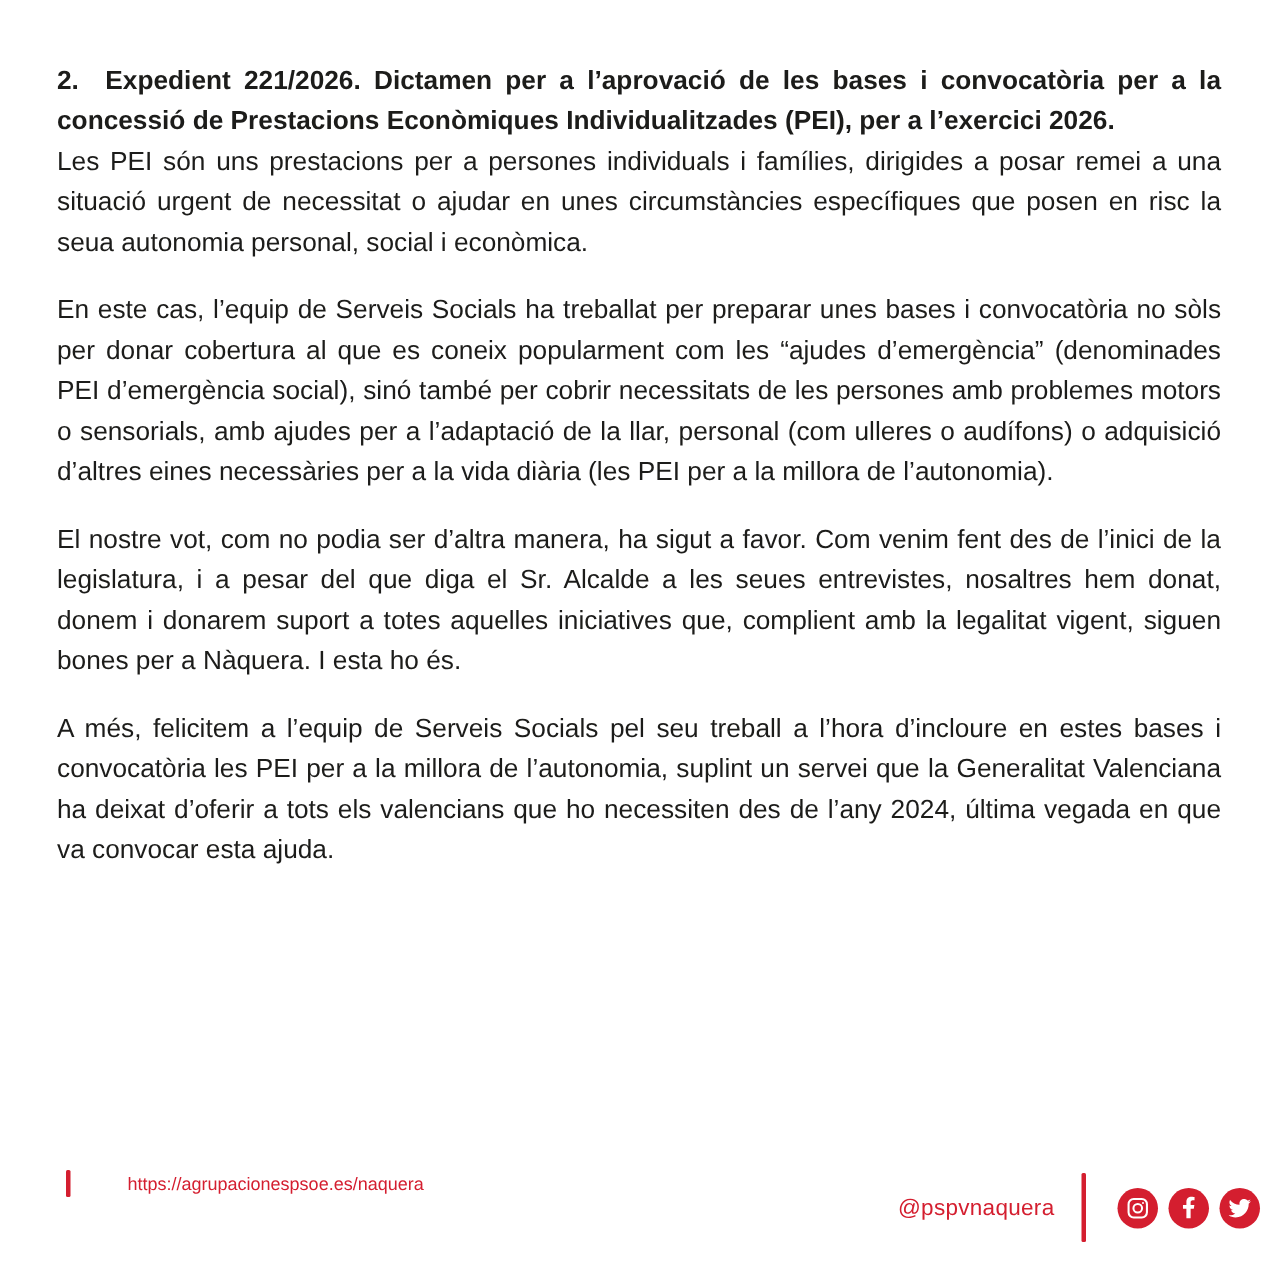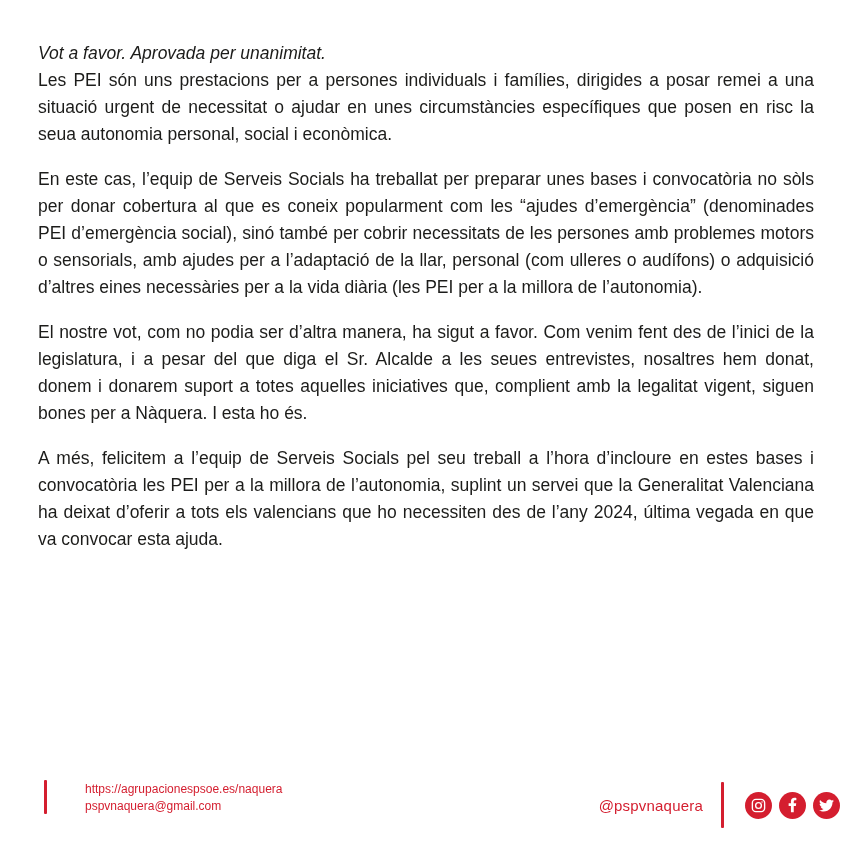--- a/index.html
+++ b/index.html
@@ -88,35 +88,34 @@
     margin-left:7px;
     cursor:pointer;
     text-decoration:none;
   }
   .icon-circle svg{display:block;}
 </style>
 </head>
 <body style="background: rgb(255, 255, 255);">
 
 <main class="content">
-  <p class="vote-line">Vot a favor. Aprovada per unanimitat.</p>
+  <p class="heading">2. &nbsp;Expedient 221/2026. Dictamen per a l’aprovació de les bases i convocatòria per a la concessió de Prestacions Econòmiques Individualitzades (PEI), per a l’exercici 2026.</p>
   <div id="paragraphs">
       <p class="paragraph first"><span class="seg">Les </span><span class="seg-b">PEI</span><span class="seg"> són uns </span><span class="seg-b">prestacions per a persones individuals i famílies</span><span class="seg">, dirigides a posar remei a una </span><span class="seg-b">situació urgent de necessitat</span><span class="seg"> o ajudar en unes circumstàncies específiques que posen en </span><span class="seg-b">risc la seua autonomia personal, social i econòmica</span><span class="seg">.</span></p>
       <p class="paragraph"><span class="seg">En este cas, l’equip de Serveis Socials ha treballat per preparar unes bases i convocatòria no sòls per donar cobertura al que es coneix popularment com les “ajudes d’emergència” (denominades </span><span class="seg-b">PEI d’emergència social</span><span class="seg">), sinó també per cobrir necessitats de les persones amb problemes motors o sensorials, amb ajudes per a l’adaptació de la llar, personal (com ulleres o audífons) o adquisició d’altres eines necessàries per a la vida diària (les </span><span class="seg-b">PEI per a la millora de l’autonomia</span><span class="seg">).</span></p>
       <p class="paragraph"><span class="seg">El nostre </span><span class="seg-b">vot</span><span class="seg">, com no podia ser d’altra manera, </span><span class="seg-b">ha sigut a favor</span><span class="seg">. Com venim fent des de l’inici de la legislatura, i a pesar del que diga el Sr. Alcalde a les seues entrevistes, nosaltres hem donat, donem i </span><span class="seg-b">donarem suport a totes aquelles iniciatives</span><span class="seg"> que, complient amb la legalitat vigent, </span><span class="seg-b">siguen bones per a Nàquera</span><span class="seg">. I esta ho és.</span></p>
       <p class="paragraph"><span class="seg">A més, </span><span class="seg-b">felicitem a l’equip de Serveis Socials</span><span class="seg"> pel seu treball a l’hora d’incloure en estes bases i convocatòria les PEI per a la millora de l’autonomia, </span><span class="seg-b">suplint un servei que la Generalitat Valenciana ha deixat d’oferir a tots els valencians</span><span class="seg"> que ho necessiten des de l’any 2024, última vegada en que va convocar esta ajuda.</span></p>
     </div>
 </main>
 
 <footer class="footer">
   <div class="footer-left">
     <div class="accent-bar"></div>
     <div class="contact">
       <div>https://agrupacionespsoe.es/naquera</div>
-      <div>pspvnaquera@gmail.com</div>
     </div>
   </div>
 
   <div class="footer-right">
     <span class="handle">@pspvnaquera</span>
     <div class="v-divider"></div>
 
     <a class="icon-circle">
       <svg width="15" height="15" viewBox="0 0 24 24" fill="none" stroke="#ffffff" stroke-width="2.2">
         <rect x="2.2" y="2.2" width="19.6" height="19.6" rx="5.5"></rect>

